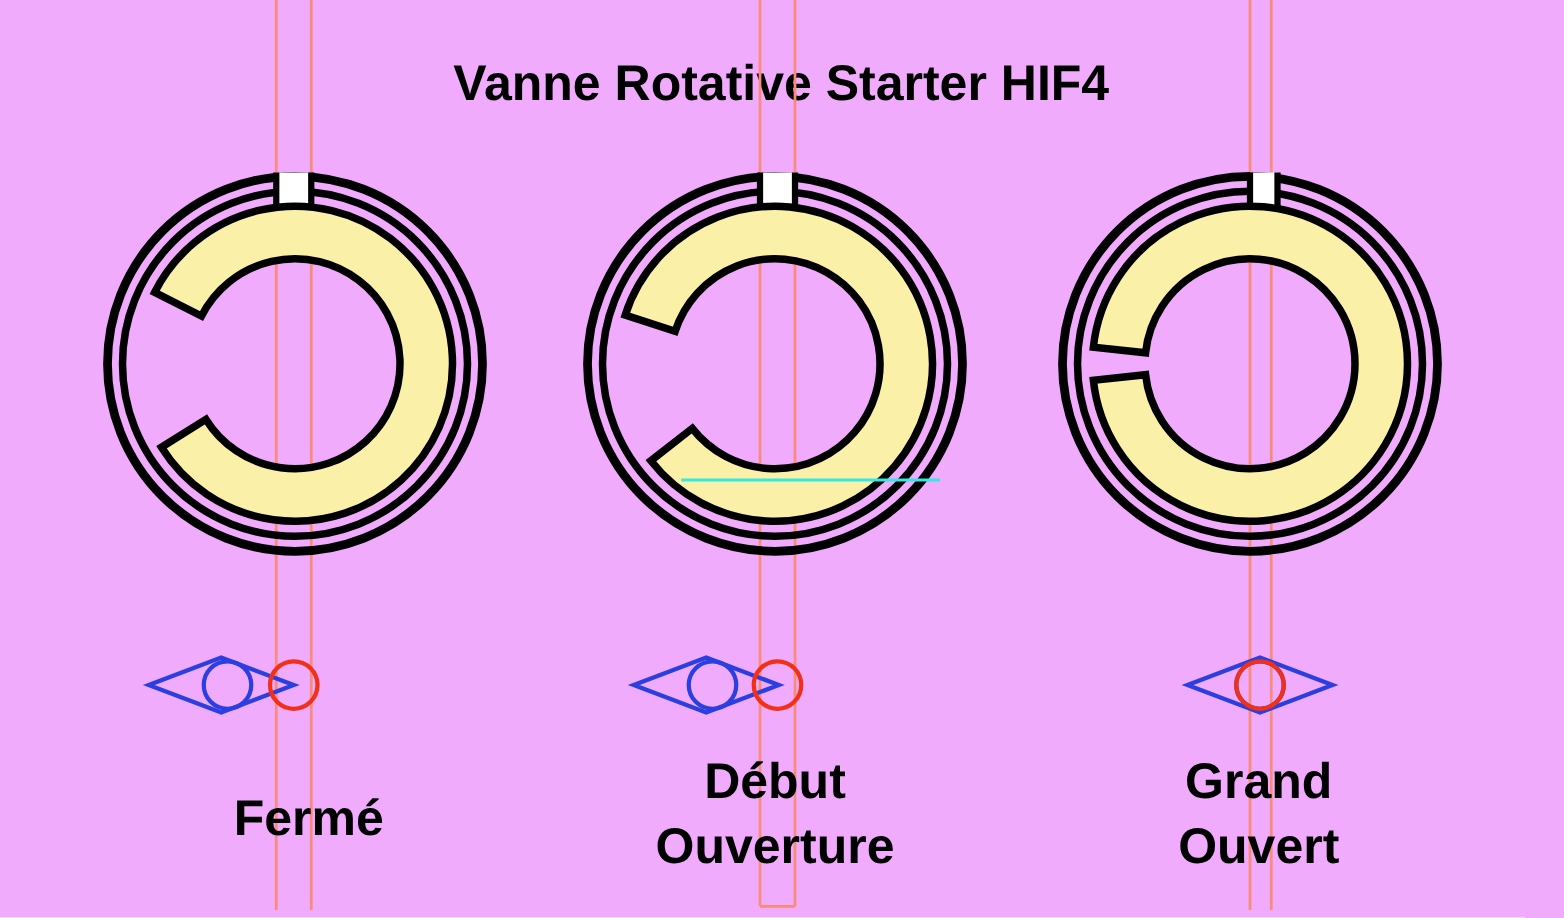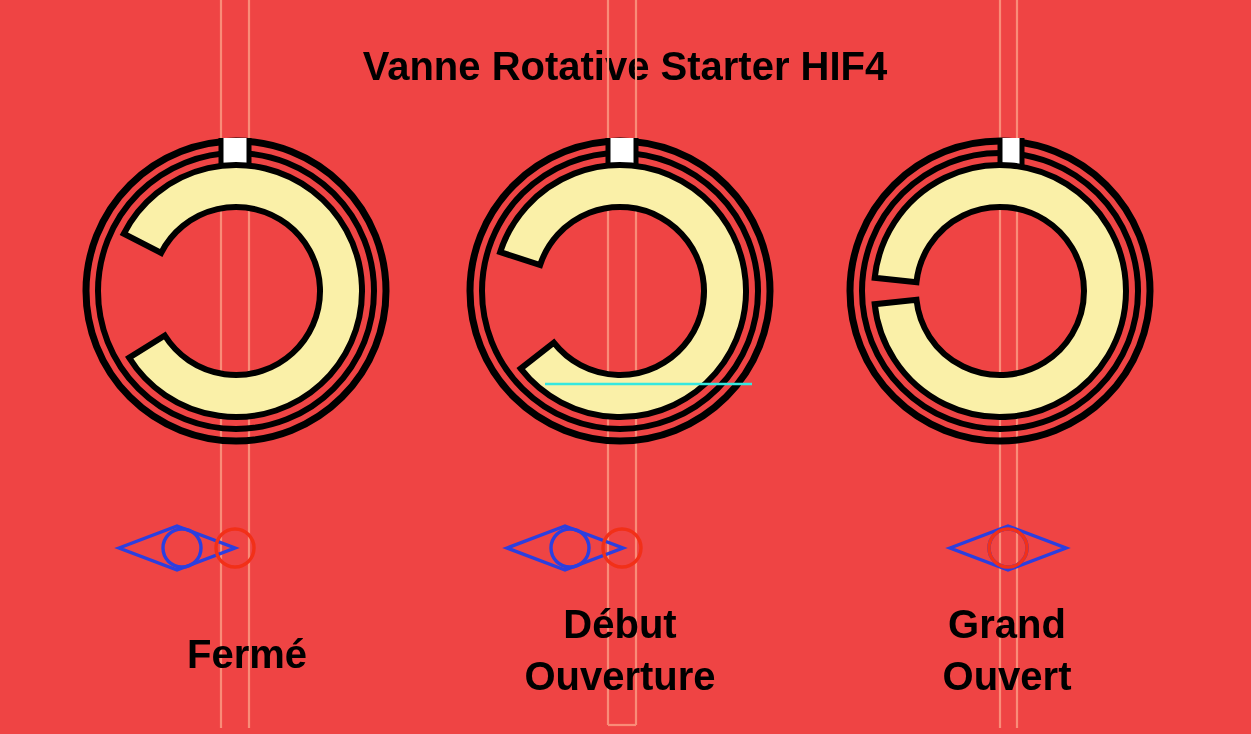--- a/index.html
+++ b/index.html
@@ -8,21 +8,21 @@
     padding: 0;
     background: #ffffff;
   }
   body {
     font-family: "Liberation Sans", sans-serif;
   }
   #stage {
     position: relative;
     width: 1251px;
     height: 734px;
-    background: #ef4444;
+    background: #f0abfc;
     overflow: hidden;
   }
   #diagram-svg {
     position: absolute;
     left: 0;
     top: 0;
     width: 1251px;
     height: 734px;
     display: block;
   }

